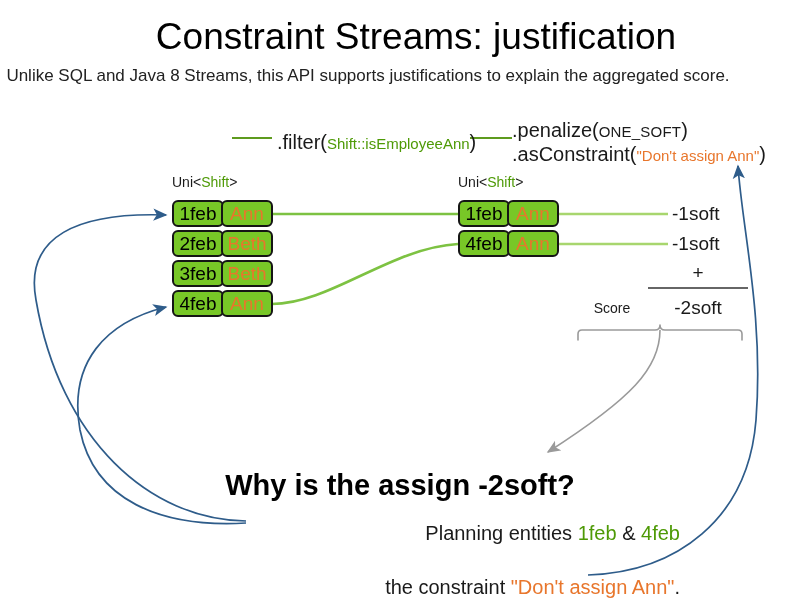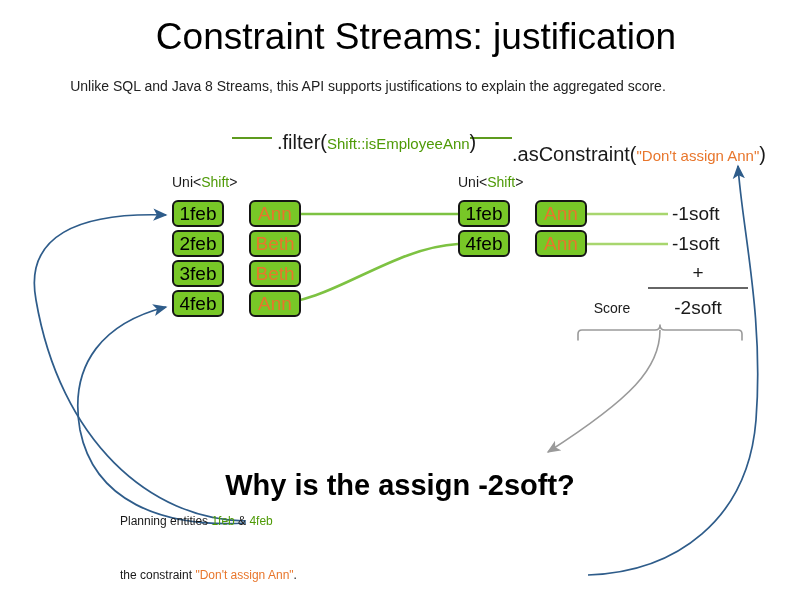--- a/index.html
+++ b/index.html
@@ -33,23 +33,23 @@
   #page-title {
     left: 16px; top: 14px; width: 800px;
     text-align: center;
     font-size: 37px;
     line-height: 46px;
     font-weight: normal;
     letter-spacing: 0px;
     color: #000000;
   }
   #page-subtitle {
-    left: 0; top: 76px; width: 736px;
-    text-align: center;
-    font-size: 14px;
+    left: 0; top: 66px; width: 736px;
+    text-align: center;
+    font-size: 17px;
     line-height: 20px;
     color: #222222;
   }
 
   
   .code-text {
     font-size: 20px;
     line-height: 24px;
     white-space: nowrap;
     color: #1a1a1a;
@@ -100,21 +100,20 @@
   }
   .fact-date {
     left: 0;
     width: 52px;
     color: #000000;
   }
   .fact-employee {
     left: 49px;
     width: 52px;
     color: #e8762c;
-    margin-left: 28px;
   }
 
   
   .impact {
     font-size: 19px;
     line-height: 22px;
     color: #1a1a1a;
     white-space: nowrap;
   }
   #impact-0 { left: 672px; top: 203px; }
@@ -143,24 +142,25 @@
   #justification-heading {
     left: 120px; top: 467px; width: 560px;
     text-align: center;
     font-size: 29px;
     line-height: 36px;
     font-weight: bold;
     color: #000000;
   }
   .justification-line {
     left: 120px; width: 560px;
-    text-align: left;
-    font-size: 12px;
+    text-align: right;
+    font-size: 20px;
     line-height: 26px;
     color: #1a1a1a;
+    margin-top: 12px;
   }
   #justification-line-0 { top: 508px; }
   #justification-line-1 { top: 535px; }
   #justification-line-2 { top: 562px; }
   .tok-entity { color: #4e9a06; }
   .tok-constraint { color: #e8762c; }
 </style>
 </head>
 <body>
 
@@ -200,20 +200,23 @@
   </svg>
 
   <div class="abs" id="page-title">Constraint Streams: justification</div>
   <div class="abs" id="page-subtitle">Unlike SQL and Java 8 Streams, this API supports justifications to explain the aggregated score.</div>
 
 
   <div class="abs code-text" id="code-filter">
     <span>.filter(</span><span class="tok-method-ref">Shift</span><span class="tok-method-ref">::isEmployeeAnn</span><span>)</span>
   </div>
 
+  <div class="abs code-text" id="code-penalize">
+    <span>.penalize(</span><span class="tok-enum">ONE_SOFT</span><span>)</span>
+  </div>
 
   <div class="abs code-text" id="code-asconstraint">
     <span>.asConstraint(</span><span class="tok-string">"Don't assign Ann"</span><span>)</span>
   </div>
 
   <div class="abs uni-label" id="uni-label-left">
     <span>Uni&lt;</span><span class="tok-type">Shift</span><span>&gt;</span>
   </div>
 
   <div class="abs fact-list" id="fact-list-left">

